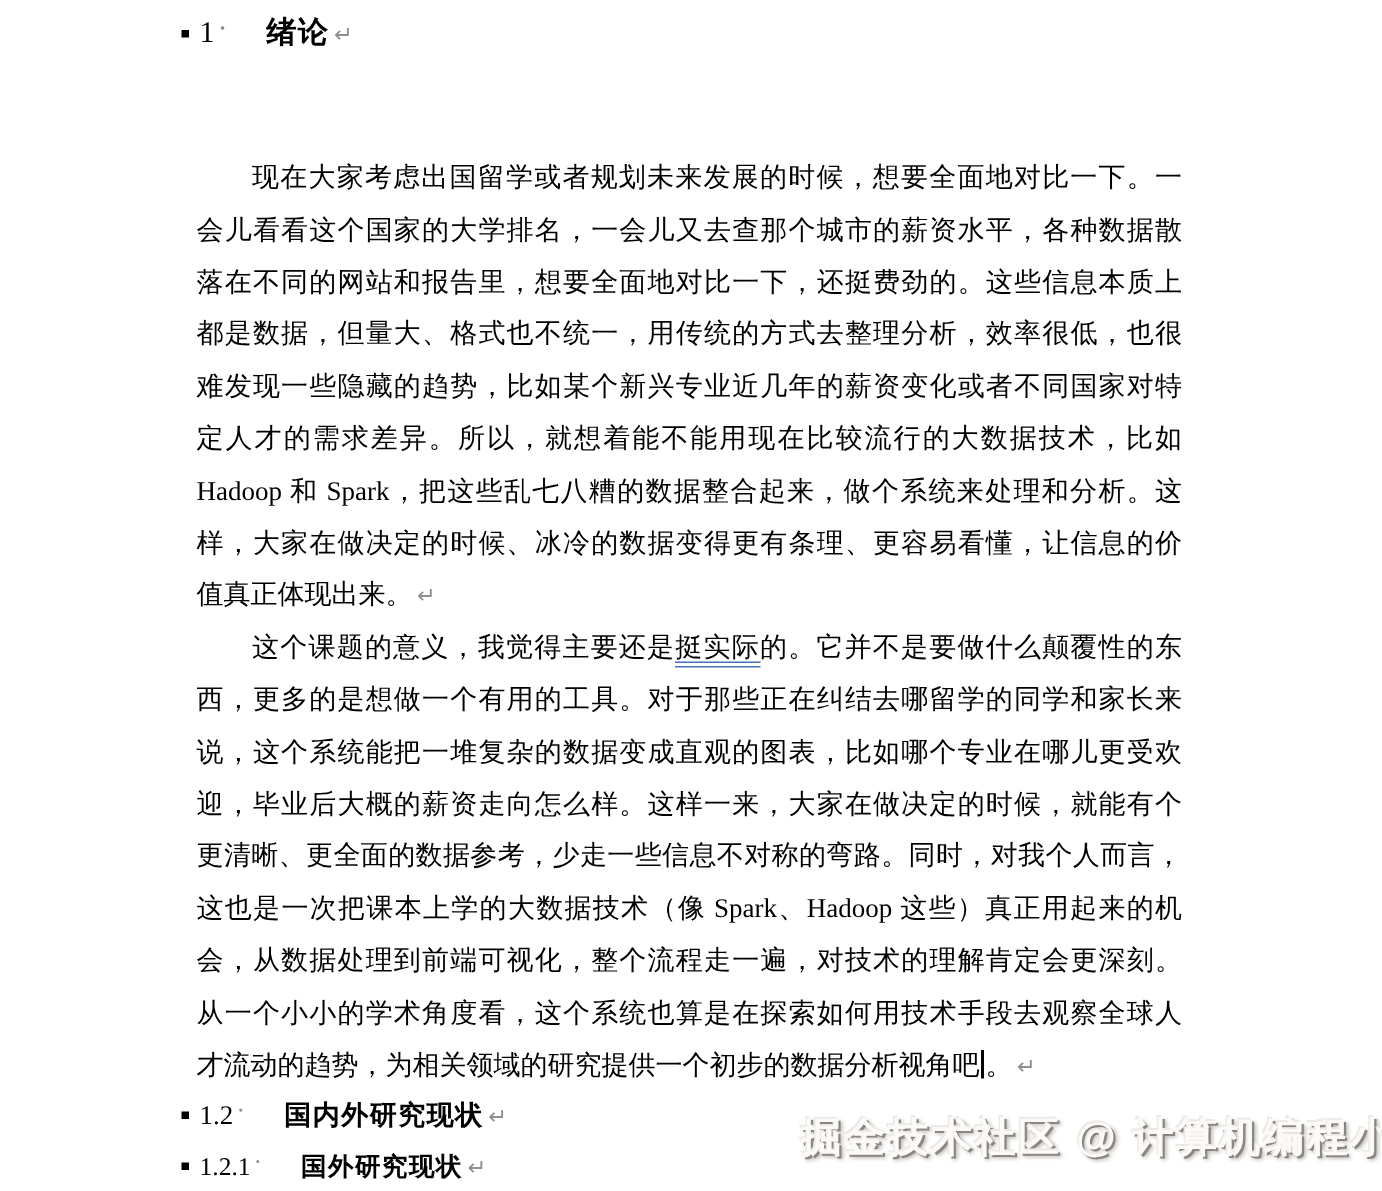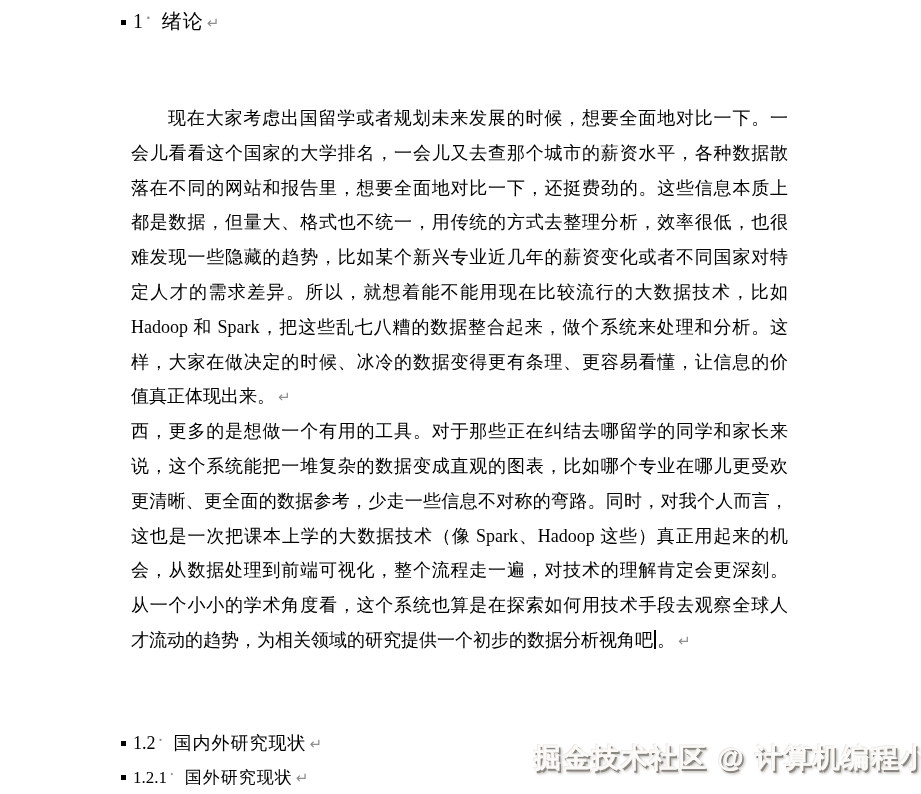--- a/index.html
+++ b/index.html
@@ -27,21 +27,21 @@
     margin-right:7px;vertical-align:3px;
   }
   .hnum{font-family:"Liberation Serif","DejaVu Serif",serif;font-weight:400;}
   .hdot{
     color:#8f8f8f;font-weight:400;
     position:relative;top:-3px;
     margin-left:2px;margin-right:10px;
   }
   .htext{
     font-family:"Liberation Sans","DejaVu Sans",sans-serif;
-    font-weight:400;letter-spacing:1px;
+    font-weight:700;letter-spacing:1px;margin-left:16px;
   }
   .fmark{
     color:#8f8f8f;font-weight:400;letter-spacing:0;
     font-family:"DejaVu Sans",sans-serif;
     font-size:15px;margin-left:3px;
   }
   
   .bodytext{
     position:absolute;left:131px;top:101px;width:657px;
   }
@@ -88,22 +88,24 @@
         <div class="line just"><span>会儿看看这个国家的大学排名，一会儿又去查那个城市的薪资水平，各种数据散</span></div>
         <div class="line just"><span>落在不同的网站和报告里，想要全面地对比一下，还挺费劲的。这些信息本质上</span></div>
         <div class="line just"><span>都是数据，但量大、格式也不统一，用传统的方式去整理分析，效率很低，也很</span></div>
         <div class="line just"><span>难发现一些隐藏的趋势，比如某个新兴专业近几年的薪资变化或者不同国家对特</span></div>
         <div class="line just"><span>定人才的需求差异。所以，就想着能不能用现在比较流行的大数据技术，比如</span></div>
         <div class="line just"><span>Hadoop 和 Spark，把这些乱七八糟的数据整合起来，做个系统来处理和分析。这</span></div>
         <div class="line just"><span>样，大家在做决定的时候、冰冷的数据变得更有条理、更容易看懂，让信息的价</span></div>
         <div class="line"><span>值真正体现出来。</span><span class="fmark">↵</span></div>
       </div>
       <div>
+        <div class="line indent just"><span>这个课题的意义，我觉得主要还是</span><span class="grammar">挺实际</span><span>的。它并不是要做什么颠覆性的东</span></div>
         <div class="line just"><span>西，更多的是想做一个有用的工具。对于那些正在纠结去哪留学的同学和家长来</span></div>
         <div class="line just"><span>说，这个系统能把一堆复杂的数据变成直观的图表，比如哪个专业在哪儿更受欢</span></div>
+        <div class="line just"><span>迎，毕业后大概的薪资走向怎么样。这样一来，大家在做决定的时候，就能有个</span></div>
         <div class="line just"><span>更清晰、更全面的数据参考，少走一些信息不对称的弯路。同时，对我个人而言，</span></div>
         <div class="line just"><span>这也是一次把课本上学的大数据技术（像 Spark、Hadoop 这些）真正用起来的机</span></div>
         <div class="line just"><span>会，从数据处理到前端可视化，整个流程走一遍，对技术的理解肯定会更深刻。</span></div>
         <div class="line just"><span>从一个小小的学术角度看，这个系统也算是在探索如何用技术手段去观察全球人</span></div>
         <div class="line"><span>才流动的趋势，为相关领域的研究提供一个初步的数据分析视角吧</span><span class="caret"></span><span>。</span><span class="fmark">↵</span></div>
       </div>
     </div>
 
   <div class="heading h3c">
     <span class="sq"></span><span class="hnum">1.2</span><span class="hdot">·</span><span class="htext">国内外研究现状</span><span class="fmark">↵</span>

